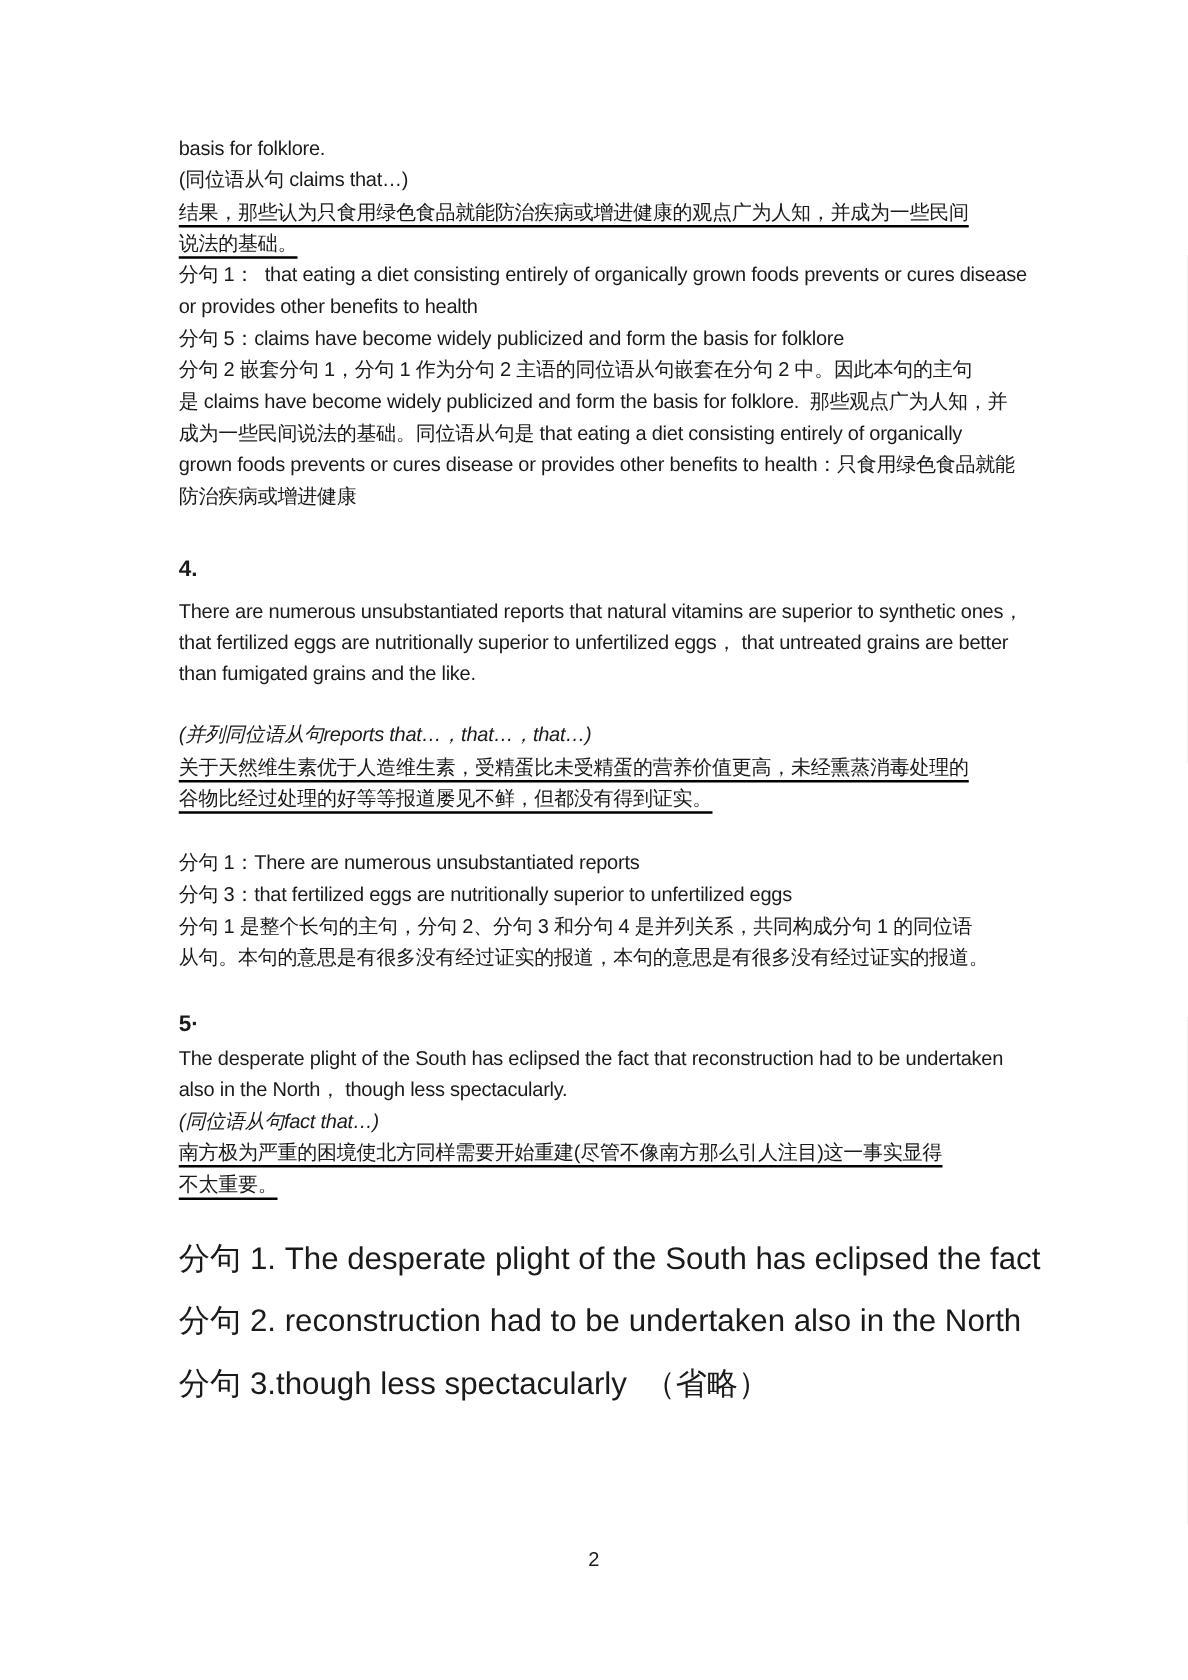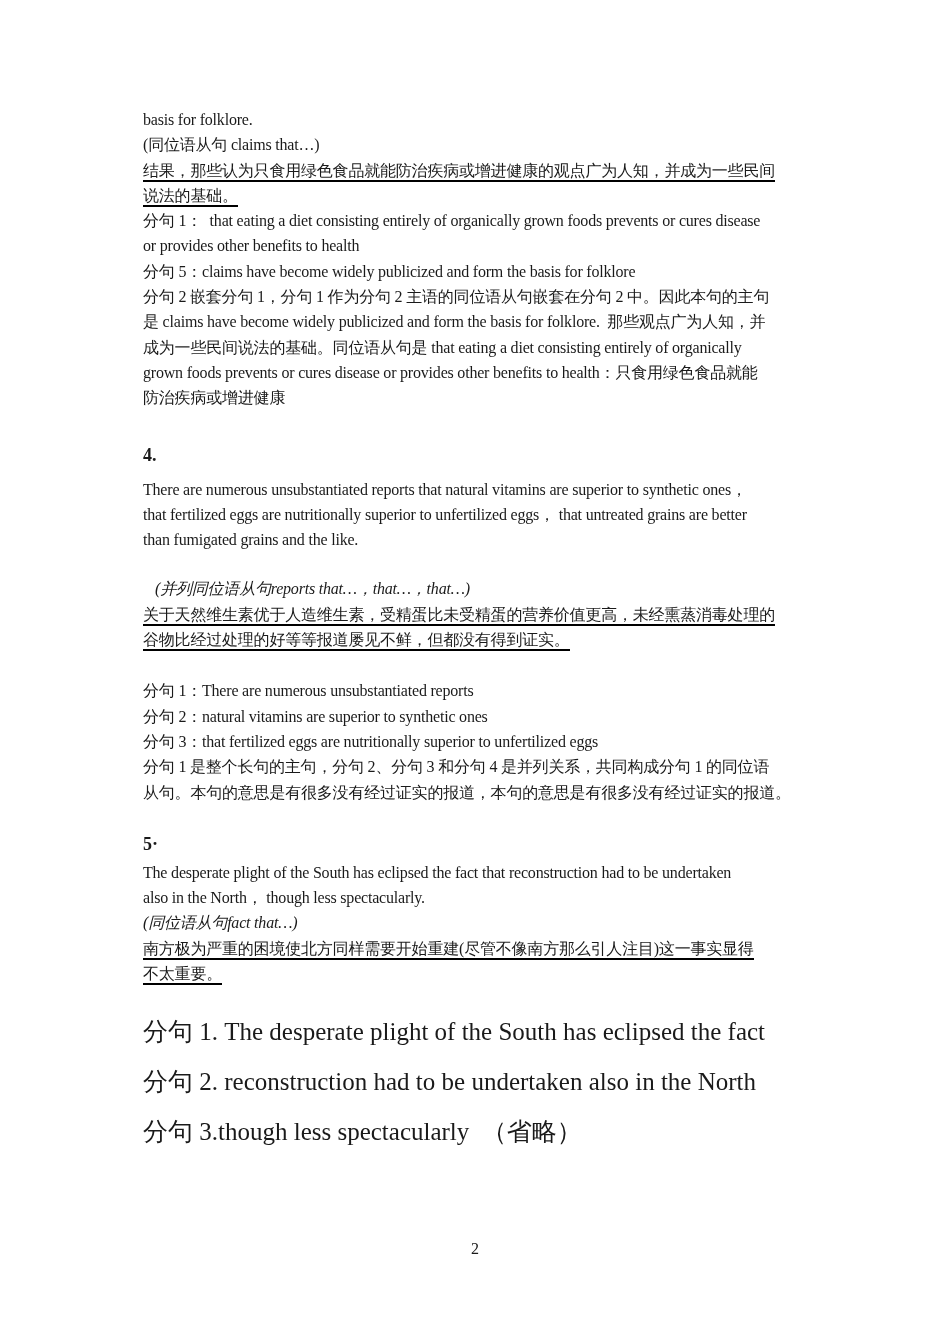--- a/index.html
+++ b/index.html
@@ -1,33 +1,33 @@
 <!DOCTYPE html>
 <html><head>
 <meta charset="utf-8">
 <style>
   html,body{margin:0;padding:0;background:#e8e8e8;}
   .page{
     position:relative;
     width:950px;height:1344px;
     background:#ffffff;
     overflow:hidden;
-    font-family:Liberation Serif, serif;
+    font-family:Liberation Sans, sans-serif;
     color:#1a1a1a;
   }
   .content{position:absolute;left:143px;top:107px;width:692px;}
   .ln{font-size:16px;line-height:25.3px;white-space:pre;letter-spacing:-0.2px;}
   .u{border-bottom:2px solid #000000;padding-bottom:1px;}
   .it{font-style:italic;}
   .h{font-size:18px;font-weight:bold;line-height:28px;letter-spacing:0;}
   .big{font-size:25px;line-height:50px;letter-spacing:0;}
   .mt2{margin-top:2px;}
   .mt8{margin-top:8px;}
   .mt21{margin-top:21px;}
-  .mt24{margin-top:24px;margin-left:12px;}
+  .mt24{margin-top:24px;}
   .mt25{margin-top:25px;}
   .mt26{margin-top:26px;}
   .mt30{margin-top:30px;}
   .footer{
     position:absolute;top:1240px;left:0;width:100%;
     text-align:center;font-size:16px;color:#1a1a1a;
   }
 </style>
 </head>
 <body>
@@ -49,21 +49,20 @@
     <div class="ln">防治疾病或增进健康</div>
 
     <div class="ln h mt30">4.</div>
     <div class="ln mt8">There are numerous unsubstantiated reports that natural vitamins are superior to synthetic ones，</div>
     <div class="ln">that fertilized eggs are nutritionally superior to unfertilized eggs， that untreated grains are better</div>
     <div class="ln">than fumigated grains and the like.</div>
     <div class="ln it mt24">(并列同位语从句reports that…，that…，that…)</div>
     <div class="ln"><span class="u">关于天然维生素优于人造维生素，受精蛋比未受精蛋的营养价值更高，未经熏蒸消毒处理的</span></div>
     <div class="ln"><span class="u">谷物比经过处理的好等等报道屡见不鲜，但都没有得到证实。</span></div>
     <div class="ln mt26">分句 1：There are numerous unsubstantiated reports</div>
-    <div class="ln">分句 2：natural vitamins are superior to synthetic ones</div>
     <div class="ln">分句 3：that fertilized eggs are nutritionally superior to unfertilized eggs</div>
     <div class="ln">分句 1 是整个长句的主句，分句 2、分句 3 和分句 4 是并列关系，共同构成分句 1 的同位语</div>
     <div class="ln">从句。本句的意思是有很多没有经过证实的报道，本句的意思是有很多没有经过证实的报道。</div>
 
     <div class="ln h mt25">5·</div>
     <div class="ln mt2">The desperate plight of the South has eclipsed the fact that reconstruction had to be undertaken</div>
     <div class="ln">also in the North， though less spectacularly.</div>
     <div class="ln it">(同位语从句fact that…)</div>
     <div class="ln"><span class="u">南方极为严重的困境使北方同样需要开始重建(尽管不像南方那么引人注目)这一事实显得</span></div>
     <div class="ln"><span class="u">不太重要。</span></div>

